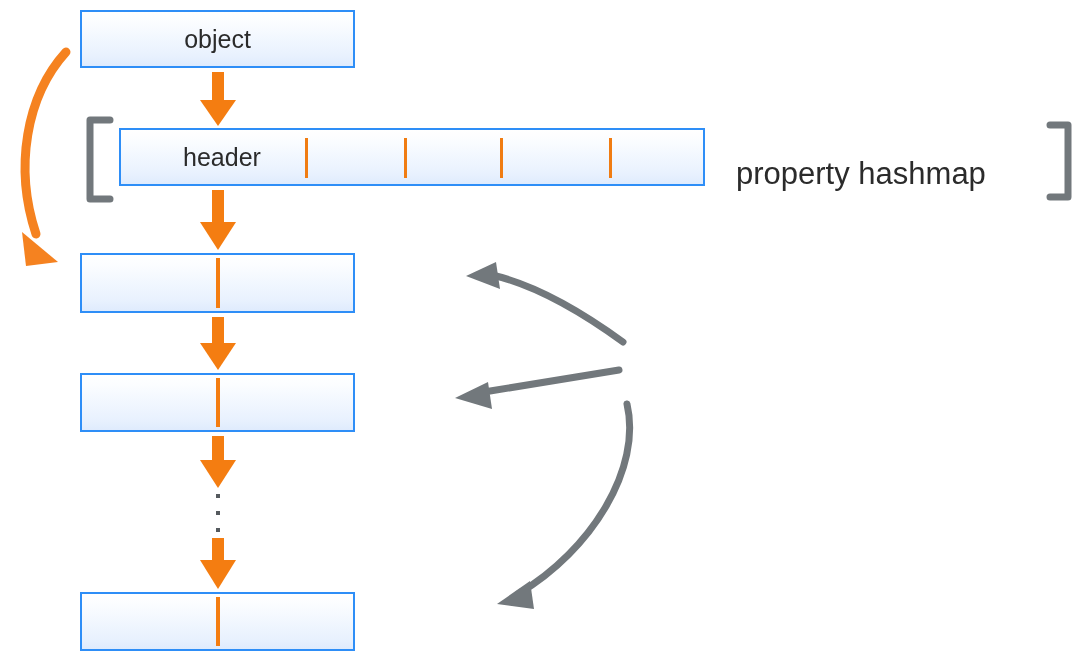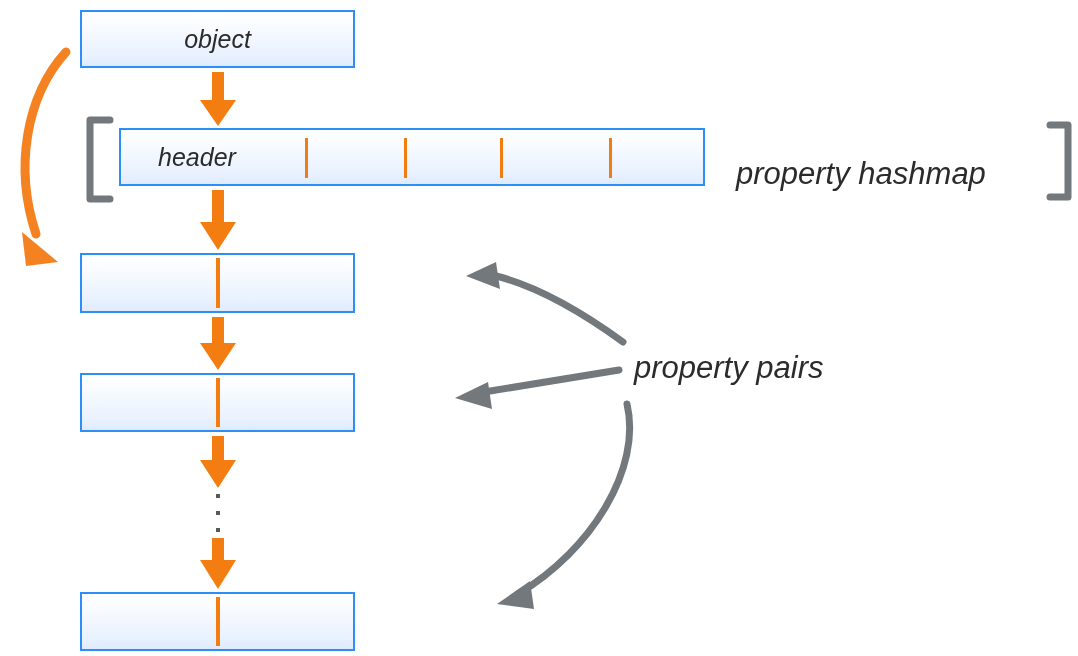--- a/index.html
+++ b/index.html
@@ -12,21 +12,20 @@
     height: 656px;
     position: relative;
     overflow: hidden;
     font-family: "Liberation Sans", sans-serif;
   }
   #canvas {
     position: absolute;
     left: 0; top: 0;
     width: 1074px;
     height: 656px;
-    font-style: italic;
   }
   .node-box {
     position: absolute;
     box-sizing: border-box;
     border: 2px solid #2e8ef7;
     background: linear-gradient(to bottom, #ffffff 0%, #fbfdff 18%, #e8f1fe 82%, #dfebfd 100%);
   }
   .node-label {
     position: absolute;
     color: #2b2b2b;
@@ -69,21 +68,21 @@
 </style>
 </head>
 <body>
 
 <div id="canvas">
 
   <div class="node-box" style="left:80px; top:10px; width:275px; height:58px;"></div>
   <div class="node-label" style="left:80px; top:10px; width:275px; height:58px; display:flex; align-items:center; justify-content:center;">object</div>
 
   <div class="node-box" style="left:119px; top:128px; width:586px; height:58px;"></div>
-  <div class="node-label" style="left:142px; top:128px; width:110px; height:58px; display:flex; align-items:center; justify-content:center;">header</div>
+  <div class="node-label" style="left:167px; top:128px; width:110px; height:58px; display:flex; align-items:center; justify-content:center;">header</div>
 
   <div class="tick" style="left:305px; top:138px; height:40px;"></div>
   <div class="tick" style="left:404px; top:138px; height:40px;"></div>
   <div class="tick" style="left:500px; top:138px; height:40px;"></div>
   <div class="tick" style="left:609px; top:138px; height:40px;"></div>
 
   <div class="node-box" style="left:80px; top:253px; width:275px; height:60px;"></div>
   <div class="divider" style="left:216px; top:258px; height:50px;"></div>
 
   <div class="node-box" style="left:80px; top:373px; width:275px; height:59px;"></div>
@@ -91,21 +90,20 @@
 
   <div class="node-box" style="left:80px; top:592px; width:275px; height:59px;"></div>
   <div class="divider" style="left:216px; top:597px; height:49px;"></div>
 
   <div class="ellipsis-dot" style="left:216px; top:494px;"></div>
   <div class="ellipsis-dot" style="left:216px; top:511px;"></div>
   <div class="ellipsis-dot" style="left:216px; top:528px;"></div>
 
   <div class="plain-label" style="left:736px; top:142px;margin-top:16px; ">property hashmap</div>
 
-  <div class="plain-label" style="left:634px; top:352px;">property pairs</div>
 
   <svg class="overlay" viewBox="0 0 1078 656">
     <defs>
       <marker id="orange-head" markerWidth="6" markerHeight="5" refX="1.6" refY="2.5" orient="auto">
         <path d="M0,0 L6,2.5 L0,5 Z" fill="#f47d11"></path>
       </marker>
     </defs>
 
     <g>
       <rect x="212" y="72" width="12" height="32" fill="#f47d11"></rect>

